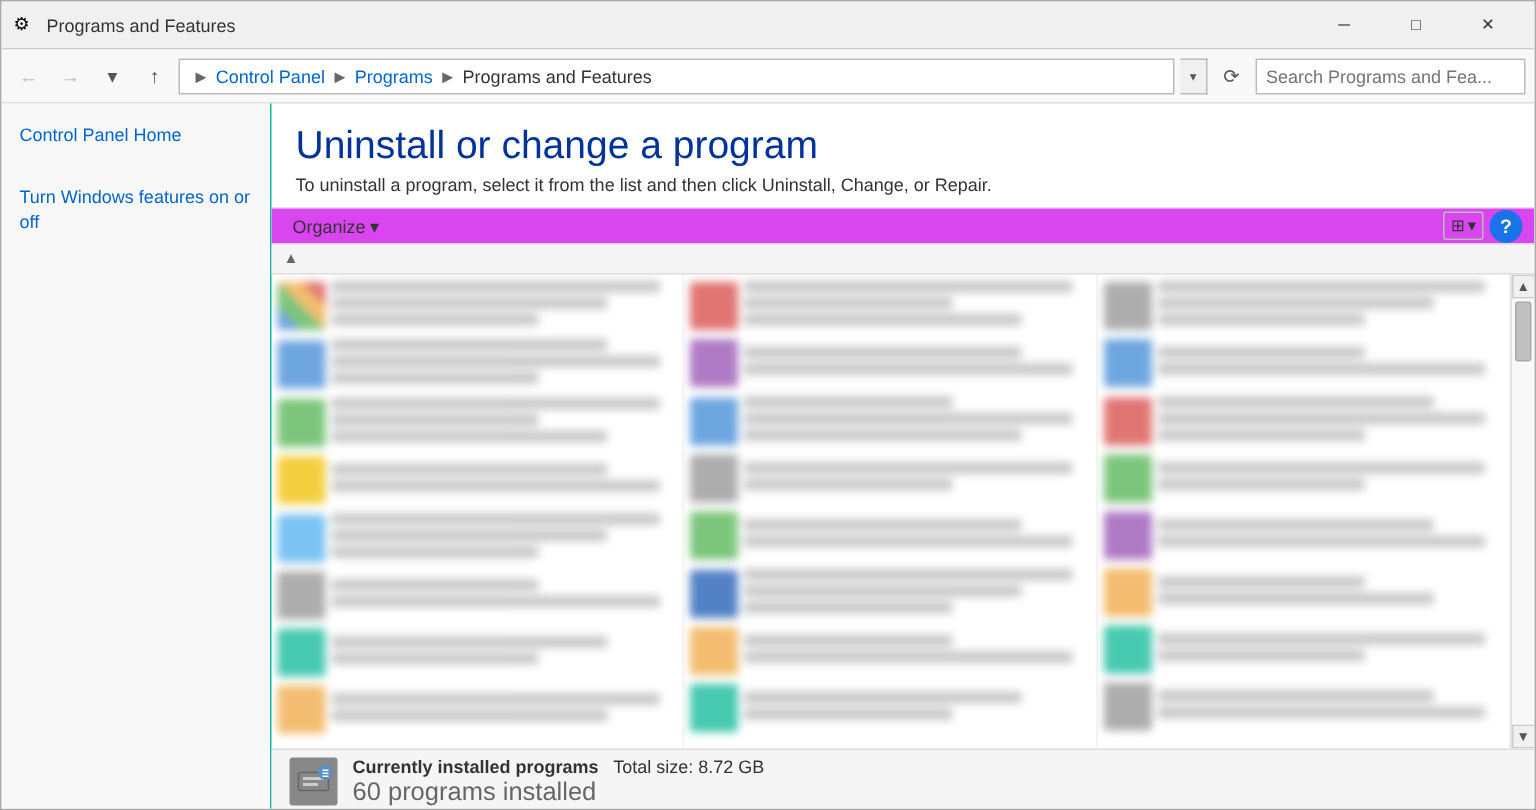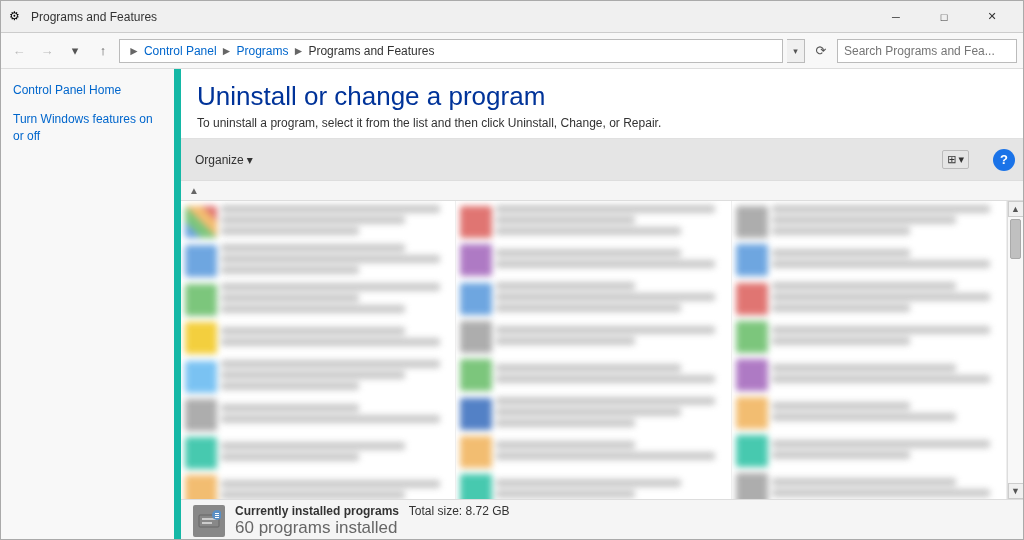--- a/index.html
+++ b/index.html
@@ -131,21 +131,21 @@
 
     
     .main-layout {
       display: flex;
       height: calc(540px - 32px - 36px);
     }
 
     
     .left-panel {
       width: 180px;
-      border-right: 7px solid #14b8a6;
+      border-right: 1px solid #14b8a6;
       padding: 10px 8px;
       background: #f8f8f8;
       flex-shrink: 0;
     }
     .left-link {
       display: block;
       color: #0066cc;
       text-decoration: none;
       padding: 3px 4px;
       font-size: 12px;
@@ -172,27 +172,27 @@
       color: #003399;
       margin-bottom: 4px;
     }
     .page-description {
       font-size: 12px;
       color: #333;
     }
 
     
     .toolbar {
-      height: 42px;
-      background: #e5e5e5;
+      height: 24px;
+      background: #d946ef;
       border-bottom: 1px solid #ddd;
       display: flex;
       align-items: center;
       padding: 0 8px;
-      gap: 24px;
+      gap: 4px;
     }
     .organize-btn {
       background: transparent;
       border: none;
       cursor: pointer;
       display: flex;
       align-items: center;
       gap: 3px;
       font-size: 12px;
       color: #333;
@@ -414,21 +414,21 @@
   </div>
   <div class="address-chevron">▾</div>
   <button class="refresh-btn">⟳</button>
   <input class="search-box" type="text" placeholder="Search Programs and Fea..." style="">
 </div>
 
 <div class="main-layout">
 
   <div class="left-panel">
     <a class="left-link">Control Panel Home</a>
-    <a class="left-link" style="margin-top:6px; display:block;">Turn Windows features on or off</a>
+    <a class="left-link" style="margin-top:18px; display:block;">Turn Windows features on or off</a>
   </div>
 
   <div class="right-content">
 
     <div class="content-header">
       <div class="page-title-text">Uninstall or change a program</div>
       <div class="page-description">To uninstall a program, select it from the list and then click Uninstall, Change, or Repair.</div>
     </div>
 
     <div class="toolbar">

